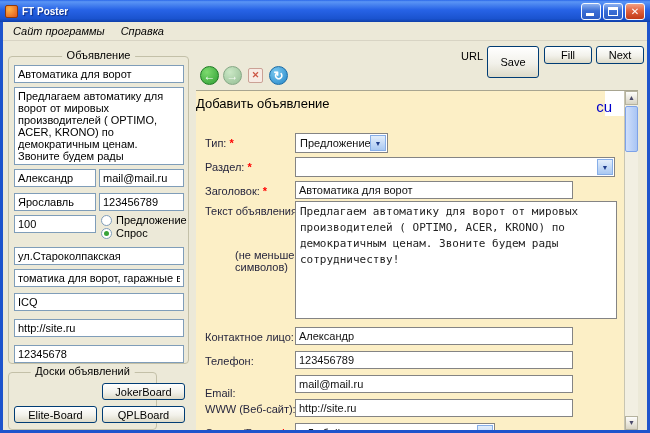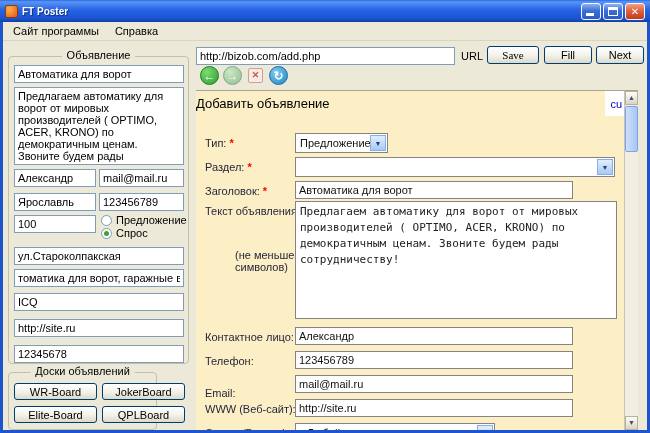--- a/index.html
+++ b/index.html
@@ -24,21 +24,21 @@
     border:1px solid #fff; border-top:3px solid #fff; }
 
   
   .b-left,.b-right { position:absolute; top:22px; bottom:0; width:3px; background:#1E54CC; z-index:50; }
   .b-left{left:0}.b-right{right:0}
   .b-bottom { position:absolute; left:0; right:0; bottom:0; height:3px; background:#1E54CC; z-index:50; }
 
   
   .menubar { position:absolute; left:3px; top:22px; width:644px; height:19px; background:#ECE9D8;
     border-bottom:1px solid #D8D4C4; display:flex; align-items:center; padding-left:2px; }
-  .menu-item { padding:2px 8px; color:#000; }
+  .menu-item { padding:2px 8px; color:#000;font-style:italic; }
 
   
   .groupbox { position:absolute; border:1px solid #C3C0A8; border-radius:4px; background:#ECE9D8; }
   .legend { position:absolute; top:-8px; left:50%; transform:translateX(-50%); background:#ECE9D8;
     padding:0 5px; white-space:nowrap; color:#000; }
 
   
   .tbx { position:absolute; border:1px solid #7F9DB9; background:#fff; height:18px;
     font:11px "Liberation Sans",sans-serif; padding:1px 3px; color:#000; }
   .tbx-area { position:absolute; border:1px solid #7F9DB9; background:#fff;
@@ -63,21 +63,21 @@
     background:#F7EBE4; border:1px solid #CBA195; color:#CC5544; }
   .nav-refresh { left:269px; top:66px; width:19px; height:19px; line-height:18px; font-size:12px;
     background:radial-gradient(circle at 35% 30%, #7CC9F0, #2386C8); border:1px solid #1A6CA6; }
 
   
   .pane { position:absolute; left:196px; top:90px; width:442px; height:340px;
     background:#FCEFC6; border-top:1px solid #A8A590; overflow:hidden; }
   .pane-title { position:absolute; left:0; top:5px; width:428px; 
     font-weight:normal; font-size:13px; color:#000; }
   .white-corner { position:absolute; right:14px; top:0; width:19px; height:25px; background:#fff; }
-  .partial-link { position:absolute; right:2px; top:7px; color:#0000CC; font-size:11px; }
+  .partial-link { position:absolute; right:12px; top:7px; color:#0000CC; font-size:15px; }
 
   .pg-label { position:absolute; left:9px; color:#26263E; white-space:nowrap; }
   .req { color:#FF0000; font-weight:bold; margin-left:3px; }
   .pg-note { position:absolute; left:9px; width:88px; color:#26263E;margin-left:30px; }
   .pg-input { position:absolute; height:18px; border:1px solid #848484; background:#fff;
     font:11px "Liberation Sans",sans-serif; padding:1px 3px; color:#111; }
   .pg-textarea { position:absolute; border:1px solid #848484; background:#fff;
     font-family:"DejaVu Sans Mono",monospace; font-size:11px; line-height:1.45;
     padding:2px 4px; color:#222; resize:none; overflow:hidden; }
   .pg-select { position:absolute; height:20px; border:1px solid #848484; background:#fff;
@@ -149,29 +149,27 @@
 
     <input class="tbx" style="left: 5px; top: 190px; width: 170px;" value="ул.Староколпакская">
     <input class="tbx" style="left: 5px; top: 212px; width: 170px;" value="томатика для ворот, гаражные ворота">
     <input class="tbx" style="left: 5px; top: 236px; width: 170px;" value="ICQ">
     <input class="tbx" style="left: 5px; top: 262px; width: 170px;" value="http://site.ru">
     <input class="tbx" style="left: 5px; top: 288px; width: 170px;" value="12345678">
   </div>
 
   <div class="groupbox" style="left:8px; top:372px; width:149px; height:58px;padding-left:31px;">
     <span class="legend">Доски объявлений</span>
-    <button class="btn" style="left:5px; top:10px; width:83px; height:17px;">WR-Board</button>
     <button class="btn" style="left:5px; top:33px; width:83px; height:17px;">Elite-Board</button>
     <button class="btn" style="left:93px; top:10px; width:83px; height:17px;">JokerBoard</button>
     <button class="btn" style="left:93px; top:33px; width:83px; height:17px;">QPLBoard</button>
   </div>
 
-  <input class="tbx" style="left: 196px; top: 47px; width: 259px;" value="http://bizob.com/add.php">
   <span class="url-label">URL</span>
-  <button class="btn" style="left:487px; top:46px; width:52px; height:18px;font-family:Liberation Serif, serif;">Save</button>
+  <button class="btn" style="left:487px; top:46px; width:52px; height:32px;">Save</button>
   <button class="btn" style="left:544px; top:46px; width:48px; height:18px;">Fill</button>
   <button class="btn" style="left:596px; top:46px; width:48px; height:18px;">Next</button>
 
   <div class="navbtn nav-back"><span>←</span></div>
   <div class="navbtn nav-fwd"><span>→</span></div>
   <div class="navbtn nav-stop"><span>✕</span></div>
   <div class="navbtn nav-refresh"><span>↻</span></div>
 
   <div class="pane">
 

